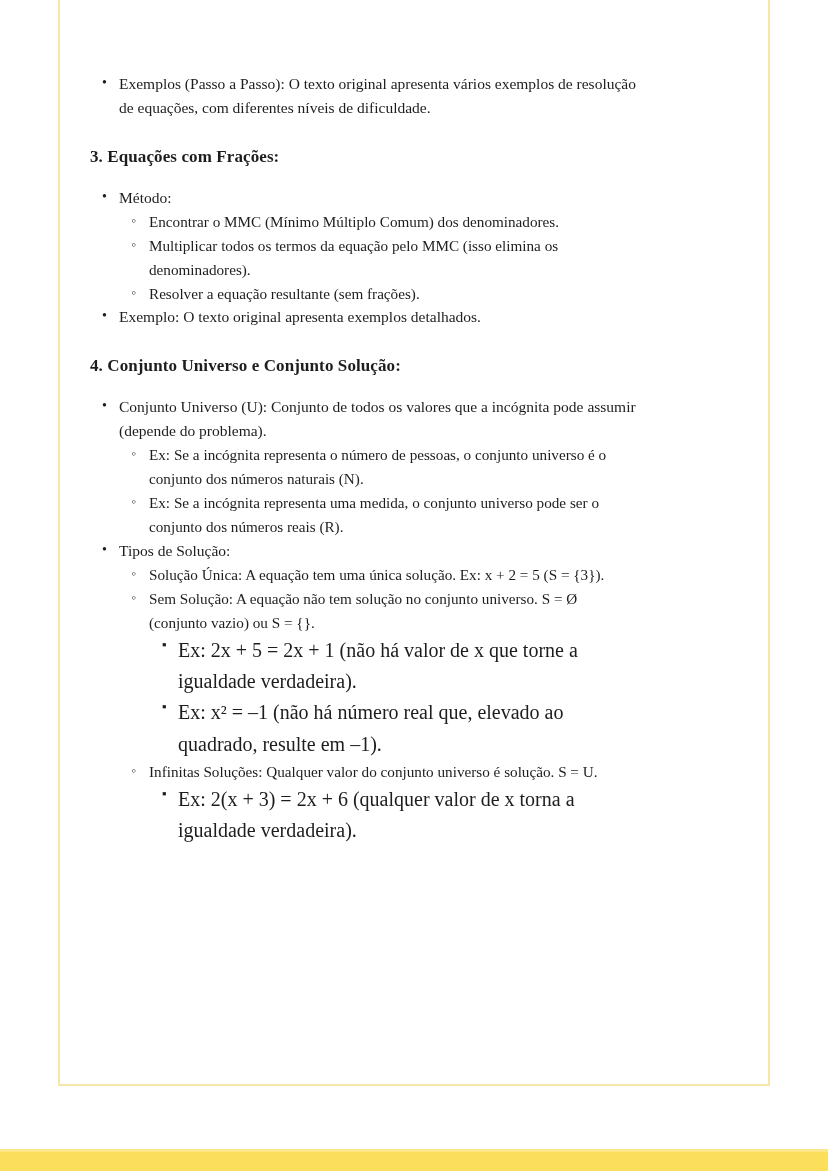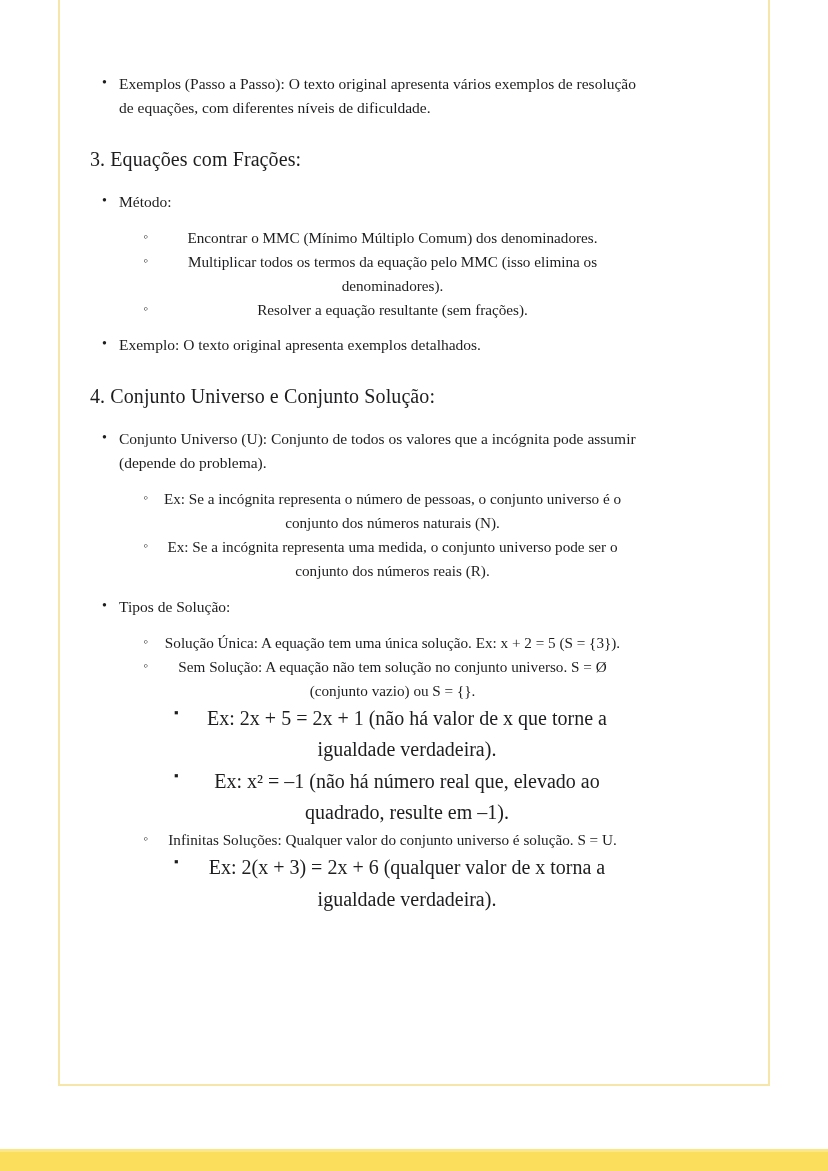--- a/index.html
+++ b/index.html
@@ -55,22 +55,22 @@
     bottom: 19px;
     width: 828px;
     height: 3px;
     background: #fce788;
   }
 
   
   .doc-section { margin: 0; }
 
   h3.section-heading {
-    font-size: 20px;
-    font-weight: normal;
+    font-size: 17px;
+    font-weight: bold;
     line-height: 1.35;
     margin: 25px 0 17px 0;
     padding-left: 0px;
     letter-spacing: 0.1px;
   }
 
   ul.lvl1 {
     list-style: none;
     margin: 0;
     padding: 0;
@@ -86,23 +86,22 @@
   ul.lvl1 > li > .li-text::before {
     content: "\2022";
     position: absolute;
     left: 12px;
     font-size: 14px;
     line-height: inherit;
   }
 
   ul.lvl2 {
     list-style: none;
-    margin: 12px;
-    padding: 0;
-    text-align: center;
+    margin: 0;
+    padding: 0;
   }
   ul.lvl2 > li {
     position: relative;
     padding-left: 30px;
     font-size: 15.2px;
     line-height: 1.57;
   }
   ul.lvl2 > li > .li-text { display: block; }
   ul.lvl2 > li > .li-text::before {
     content: "\25E6";

